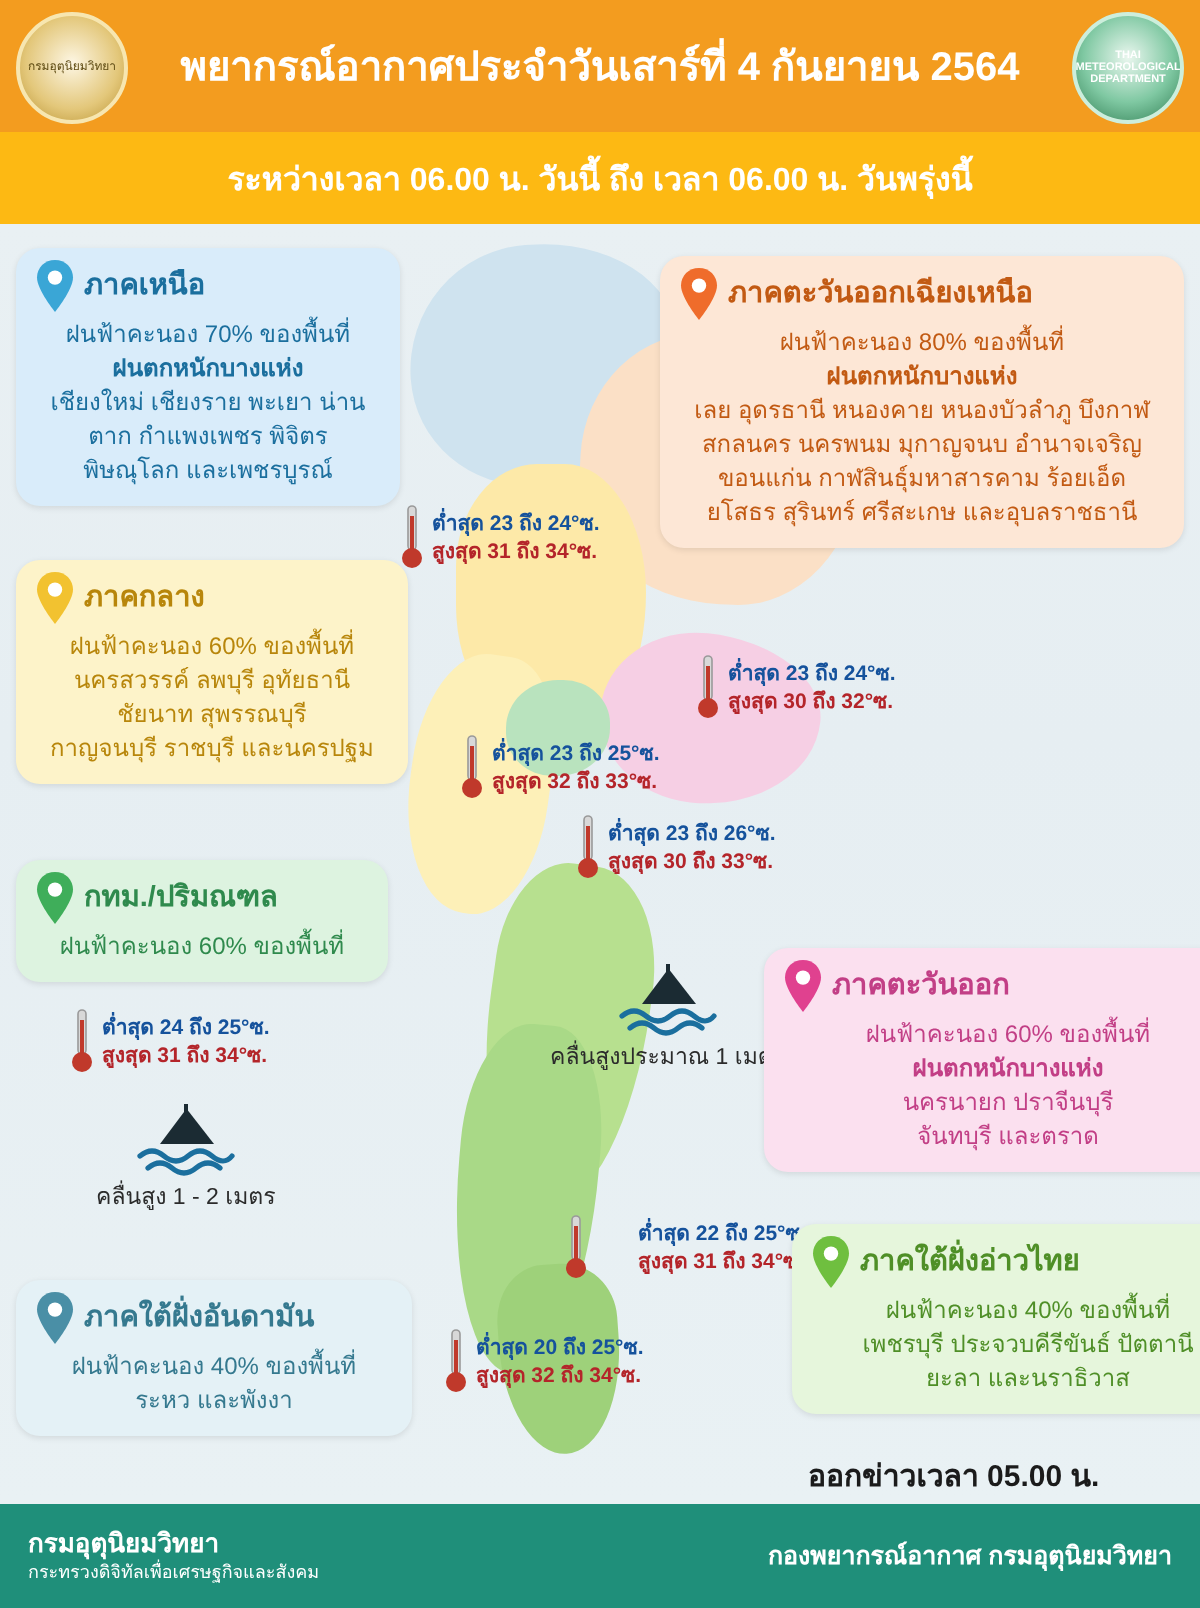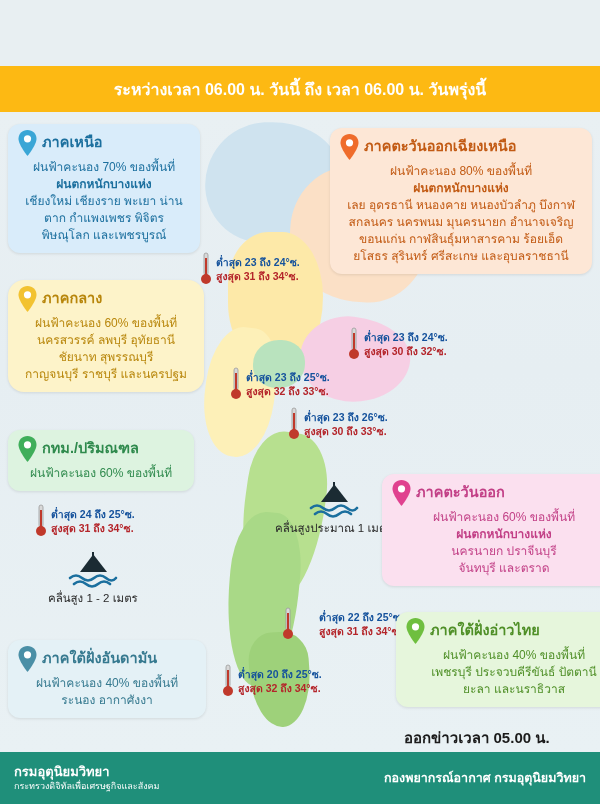--- a/index.html
+++ b/index.html
@@ -153,21 +153,21 @@
 
   
   #card-north   { left: 8px;  top: 12px;  width: 192px; background: #d9ecfa; color: #1b5e8a; }
   #card-north .card-title { color: #1b6f9e; }
   #card-north .card-body  { color: #1b6f9e; }
 
   #card-northeast { left: 330px; top: 16px; width: 262px; background: #fde7d6; color: #b5551c; }
   #card-northeast .card-title { color: #c25a13; }
   #card-northeast .card-body  { color: #c25a13; }
 
-  #card-central { left: 8px; top: 168px; width: 196px; background: #fdf3c9; color: #a8820a; border-radius: 16px; }
+  #card-central { left: 8px; top: 168px; width: 196px; background: #fdf3c9; color: #a8820a; }
   #card-central .card-title { color: #b8860b; }
   #card-central .card-body  { color: #b8860b; }
 
   #card-bkk { left: 8px; top: 318px; width: 186px; background: #ddf3e0; color: #2f7d47; }
   #card-bkk .card-title { color: #2f8a4d; }
   #card-bkk .card-body  { color: #2f8a4d; }
 
   #card-east { left: 382px; top: 330px; width: 244px; background: #fbe0ef; color: #b63a7e; margin-top: 32px; }
   #card-east .card-title { color: #c23f86; }
   #card-east .card-body  { color: #c23f86; }
@@ -223,20 +223,29 @@
   .footer-left { color: #ffffff; line-height: 1.25; }
   .footer-left .l1 { font-size: 13px; font-weight: bold; }
   .footer-left .l2 { font-size: 9px; }
   .footer-right { color: #ffffff; font-size: 12.5px; font-weight: bold; }
 </style>
 </head>
 <body>
 
 <div class="page">
 
+  <div class="header">
+    <div class="logo-left">
+      <div class="inner">กรมอุตุนิยมวิทยา</div>
+    </div>
+    <div class="header-title">พยากรณ์อากาศประจำวันเสาร์ที่  4  กันยายน  2564</div>
+    <div class="logo-right">
+      <div class="inner">THAI METEOROLOGICAL DEPARTMENT</div>
+    </div>
+  </div>
 
   <div class="subheader">
     <div class="subheader-text">ระหว่างเวลา 06.00 น. วันนี้ ถึง เวลา 06.00 น. วันพรุ่งนี้</div>
   </div>
 
   <div class="map-area">
     <div class="region r-north"></div>
     <div class="region r-northeast"></div>
     <div class="region r-central"></div>
     <div class="region r-west"></div>
@@ -396,21 +405,21 @@
               <path d="M9.5 0 C4.3 0 0.5 3.9 0.5 8.8 C0.5 15 9.5 26 9.5 26 C9.5 26 18.5 15 18.5 8.8 C18.5 3.9 14.7 0 9.5 0 Z" fill="#ef6c2b"></path>
               <circle cx="9.5" cy="8.8" r="3.6" fill="#ffffff"></circle>
             </svg>
         </span>
         <span class="card-title">ภาคตะวันออกเฉียงเหนือ</span>
       </div>
       <div class="card-body">
         <div>ฝนฟ้าคะนอง 80% ของพื้นที่</div>
         <div class="line-bold">ฝนตกหนักบางแห่ง</div>
         <div>เลย อุดรธานี หนองคาย หนองบัวลำภู บึงกาฬ</div>
-        <div>สกลนคร นครพนม มุนครนายก อำนาจเจริญ</div>
+        <div>สกลนคร นครพนม มุกาญจนบ อำนาจเจริญ</div>
         <div>ขอนแก่น กาฬสินธุ์มหาสารคาม ร้อยเอ็ด</div>
         <div>ยโสธร สุรินทร์ ศรีสะเกษ และอุบลราชธานี</div>
       </div>
     </div>
 
     <div class="card" id="card-central">
       <div class="card-title-row">
         <span class="pin">
           <svg width="19" height="26" viewBox="0 0 19 26">
               <path d="M9.5 0 C4.3 0 0.5 3.9 0.5 8.8 C0.5 15 9.5 26 9.5 26 C9.5 26 18.5 15 18.5 8.8 C18.5 3.9 14.7 0 9.5 0 Z" fill="#f2c230"></path>
@@ -482,21 +491,21 @@
         <span class="pin">
           <svg width="19" height="26" viewBox="0 0 19 26">
               <path d="M9.5 0 C4.3 0 0.5 3.9 0.5 8.8 C0.5 15 9.5 26 9.5 26 C9.5 26 18.5 15 18.5 8.8 C18.5 3.9 14.7 0 9.5 0 Z" fill="#4a8fa6"></path>
               <circle cx="9.5" cy="8.8" r="3.6" fill="#ffffff"></circle>
             </svg>
         </span>
         <span class="card-title">ภาคใต้ฝั่งอันดามัน</span>
       </div>
       <div class="card-body">
         <div>ฝนฟ้าคะนอง 40% ของพื้นที่</div>
-        <div>ระนอง อากาศังงา</div>
+        <div>ระหว และพังงา</div>
       </div>
     </div>
 
     <div class="release">ออกข่าวเวลา 05.00 น.</div>
   </div>
 
   <div class="footer">
     <div class="footer-left">
       <div class="l1">กรมอุตุนิยมวิทยา</div>
       <div class="l2">กระทรวงดิจิทัลเพื่อเศรษฐกิจและสังคม</div>

